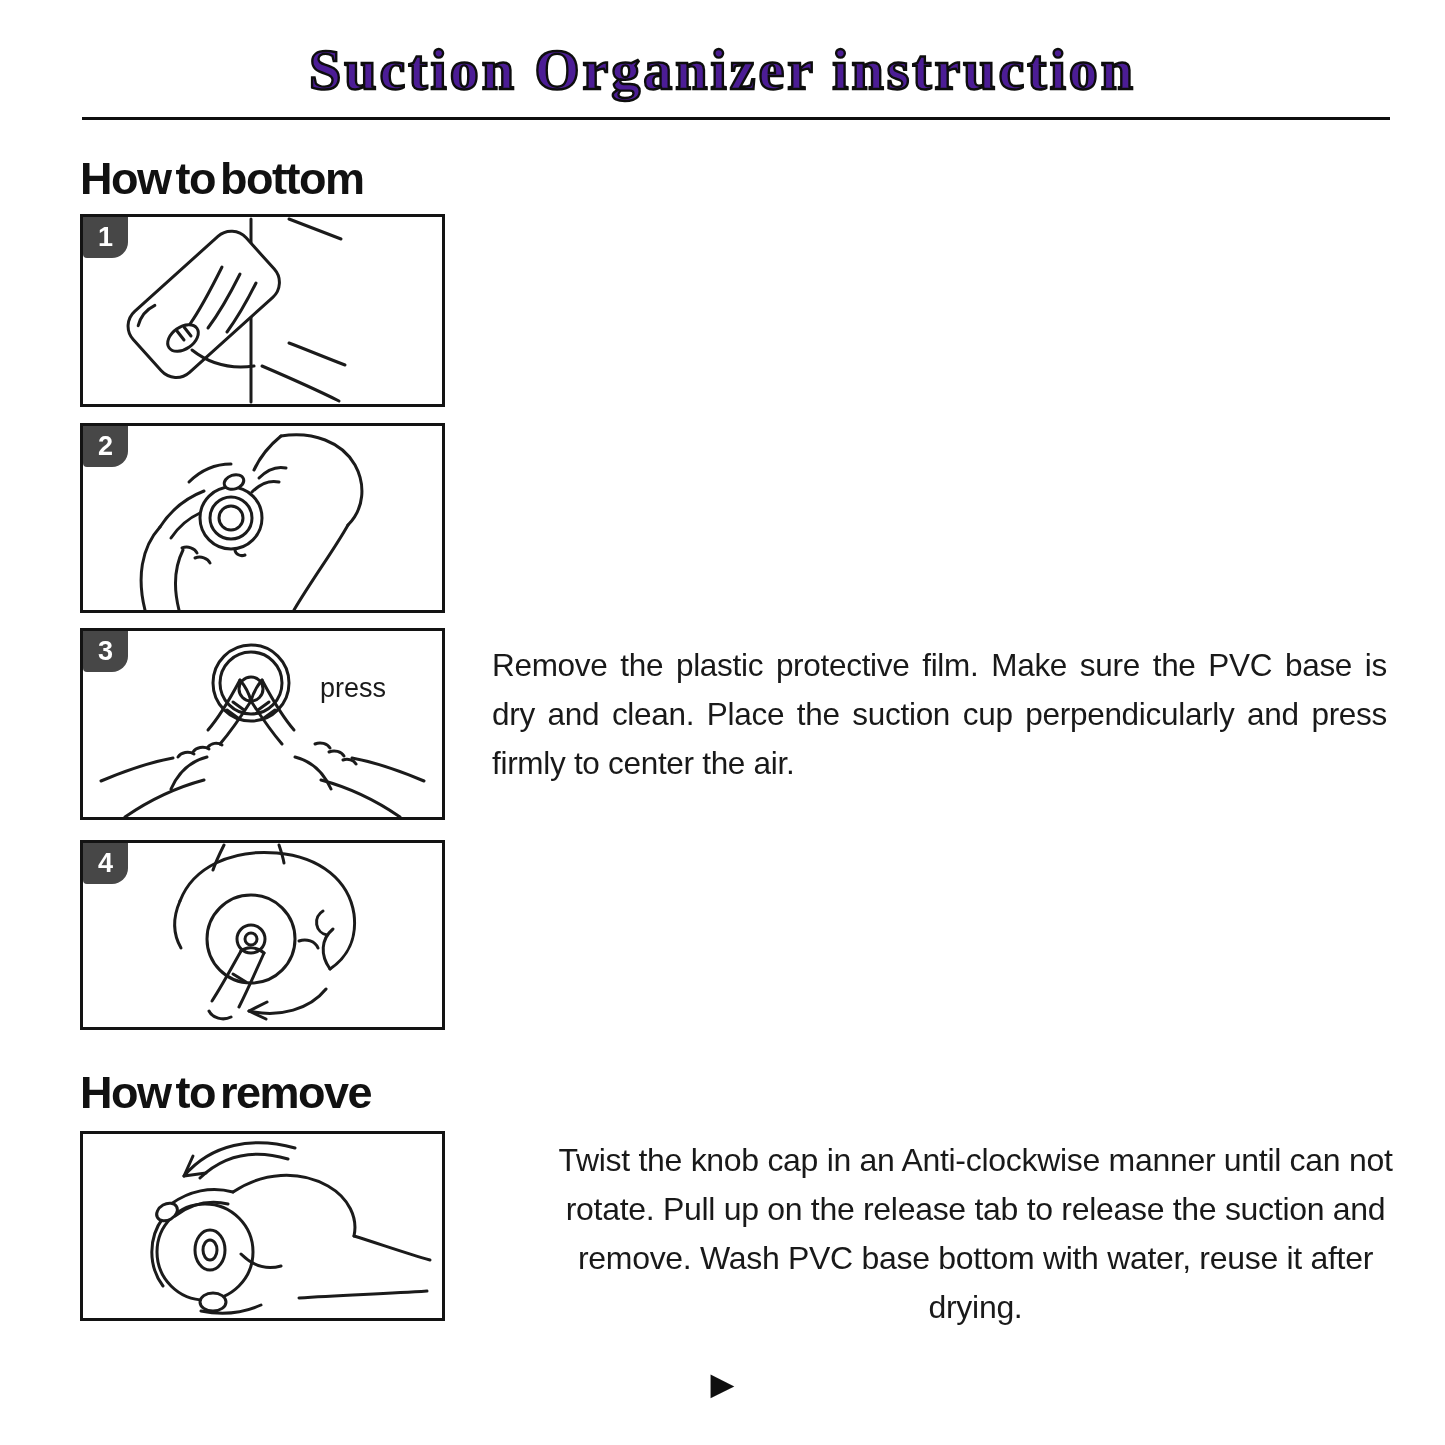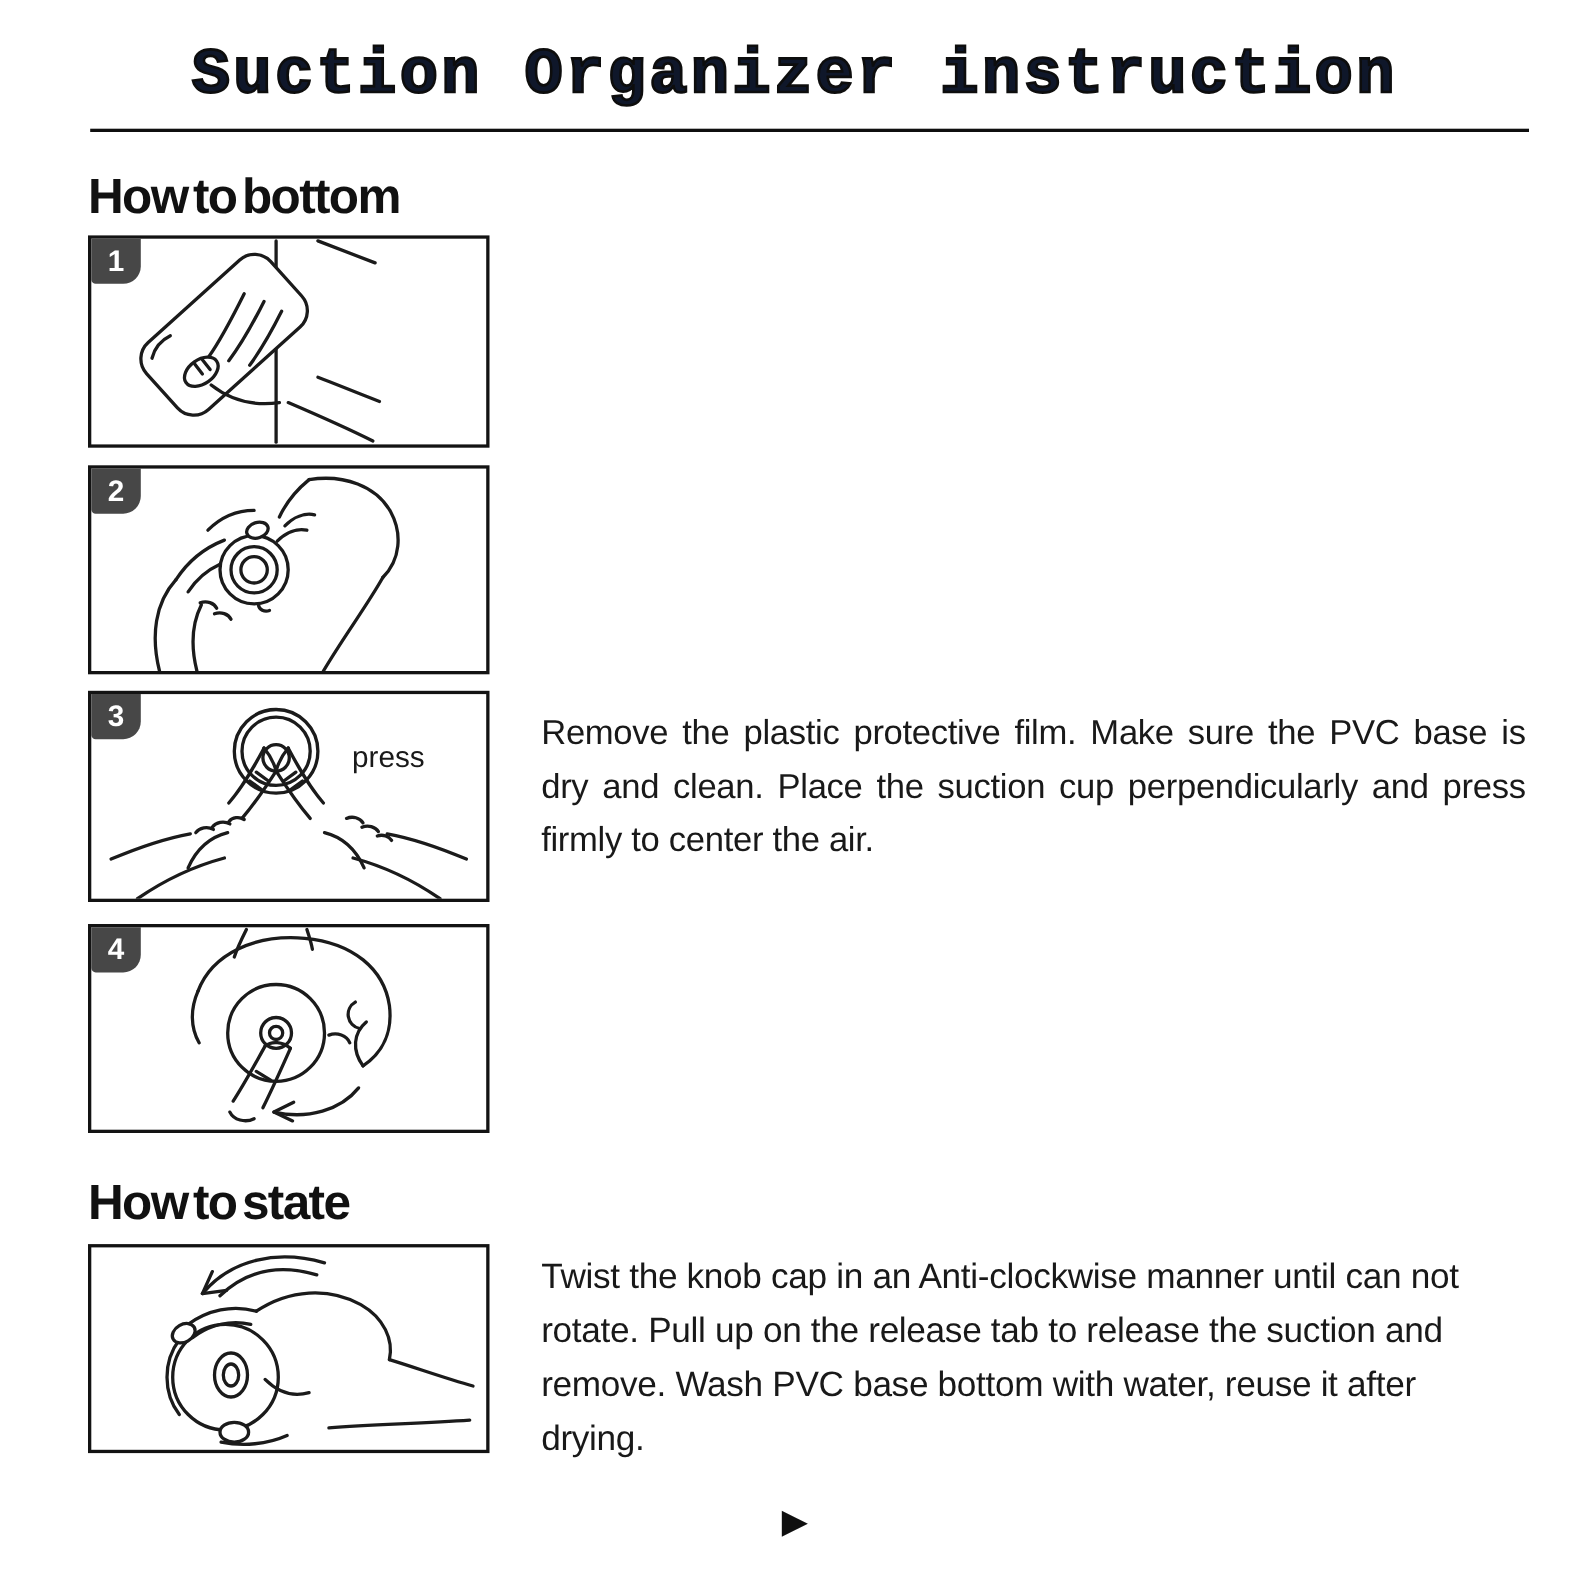--- a/index.html
+++ b/index.html
@@ -7,23 +7,23 @@
   body {
     width:1445px; height:1445px;
     font-family:"Liberation Sans", sans-serif;
     color:#1a1a1a;
   }
   .page { position:relative; width:1445px; height:1445px; background:#fff; overflow:hidden; }
 
   .title {
     position:absolute; top:34px; left:0; width:100%;
     text-align:center;
-    font-family:Liberation Mono, monospace;
+    font-family:Liberation Serif, serif;
     font-weight:bold; font-size:58px; letter-spacing:3px;
-    color:#0f172a;
+    color:#4c1d95;
     -webkit-text-stroke:2.4px #0d0d0d;
     line-height:72px;
   }
   .title-rule { position:absolute; top:117px; left:82px; width:1308px; height:3px; background:#0f0f0f; }
 
   .section-heading {
     position:absolute; left:80px;
     font-size:45px; font-weight:bold;
     letter-spacing:-1.5px; word-spacing:-6px;
     color:#111; line-height:54px;
@@ -47,21 +47,21 @@
     z-index:2;
   }
 
   .step-text {
     position:absolute; left:492px; width:895px;
     font-size:31.5px; line-height:49px;
     letter-spacing:-0.3px;
     text-align:justify;
     color:#191919;
   }
-  .step-text.ragged { text-align:left; font-size:32px; }
+  .step-text.ragged { text-align:center; font-size:32px;margin-left:36px; }
 
   .footer {
     position:absolute; top:1362px; left:0; width:100%;
     display:flex; justify-content:center; align-items:flex-start; gap:15px;
     font-size:35px; font-weight:bold; letter-spacing:0.5px; color:#0f0f0f;
     line-height:44px;
   }
   .footer .tri { font-size:29px; line-height:44px; }
 
   .illo { fill:none; stroke:#1b1b1b; stroke-width:3; stroke-linecap:round; stroke-linejoin:round; }
@@ -174,21 +174,21 @@
         <path d="M158 108 C 164 103, 174 104, 181 110"></path>
         <path d="M150 131 l13 8"></path>
         <path d="M126 168 a15 12 0 0 0 22 6"></path>
         <path d="M243 146 C 227 166, 197 175, 166 168"></path>
         <path d="M166 168 L184 159 M166 168 L183 176"></path>
       </g>
     </svg>
     <div class="badge">4</div>
   </div>
 
-  <h2 id="heading-remove" class="section-heading">How to state</h2>
+  <h2 id="heading-remove" class="section-heading">How to remove</h2>
 
   <div class="step-box" style="top:1131px;height:190px">
     <svg viewBox="0 0 359 184">
       <g class="illo">
         <path d="M271 102 C 297 110, 322 119, 347 126"></path>
         <path d="M216 164 C 258 161, 301 160, 344 157"></path>
         <path d="M150 58 C 180 38, 216 36, 245 52 C 266 64, 275 84, 271 102"></path>
         <path d="M80 84 A 48 53 0 0 0 80 152"></path>
         <circle cx="122" cy="118" r="48" fill="#fff"></circle>
         <ellipse cx="127" cy="116" rx="15" ry="20"></ellipse>

